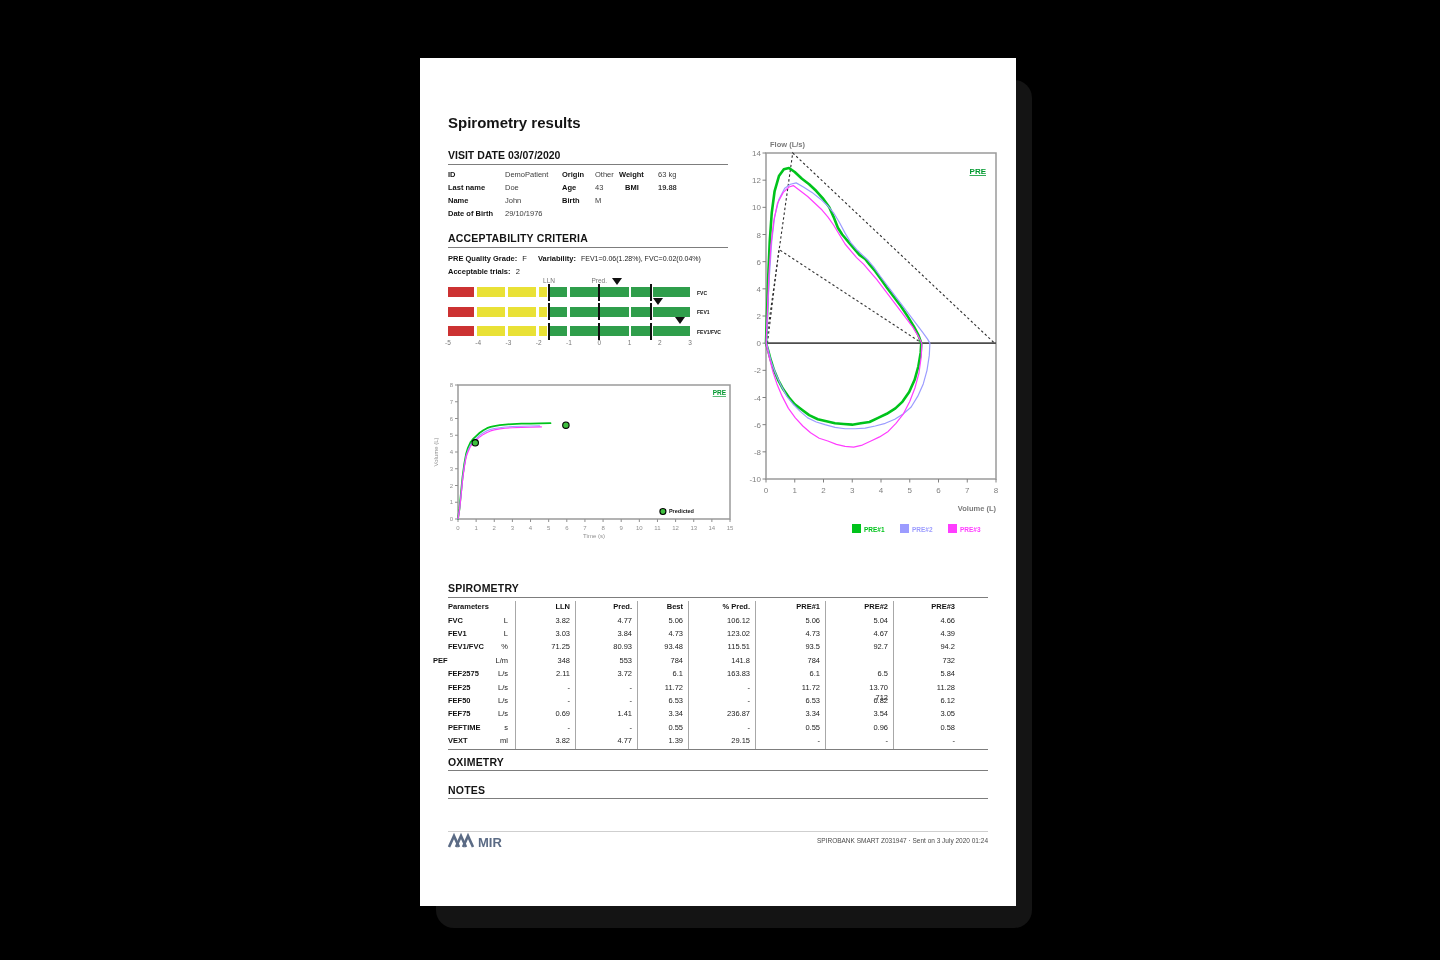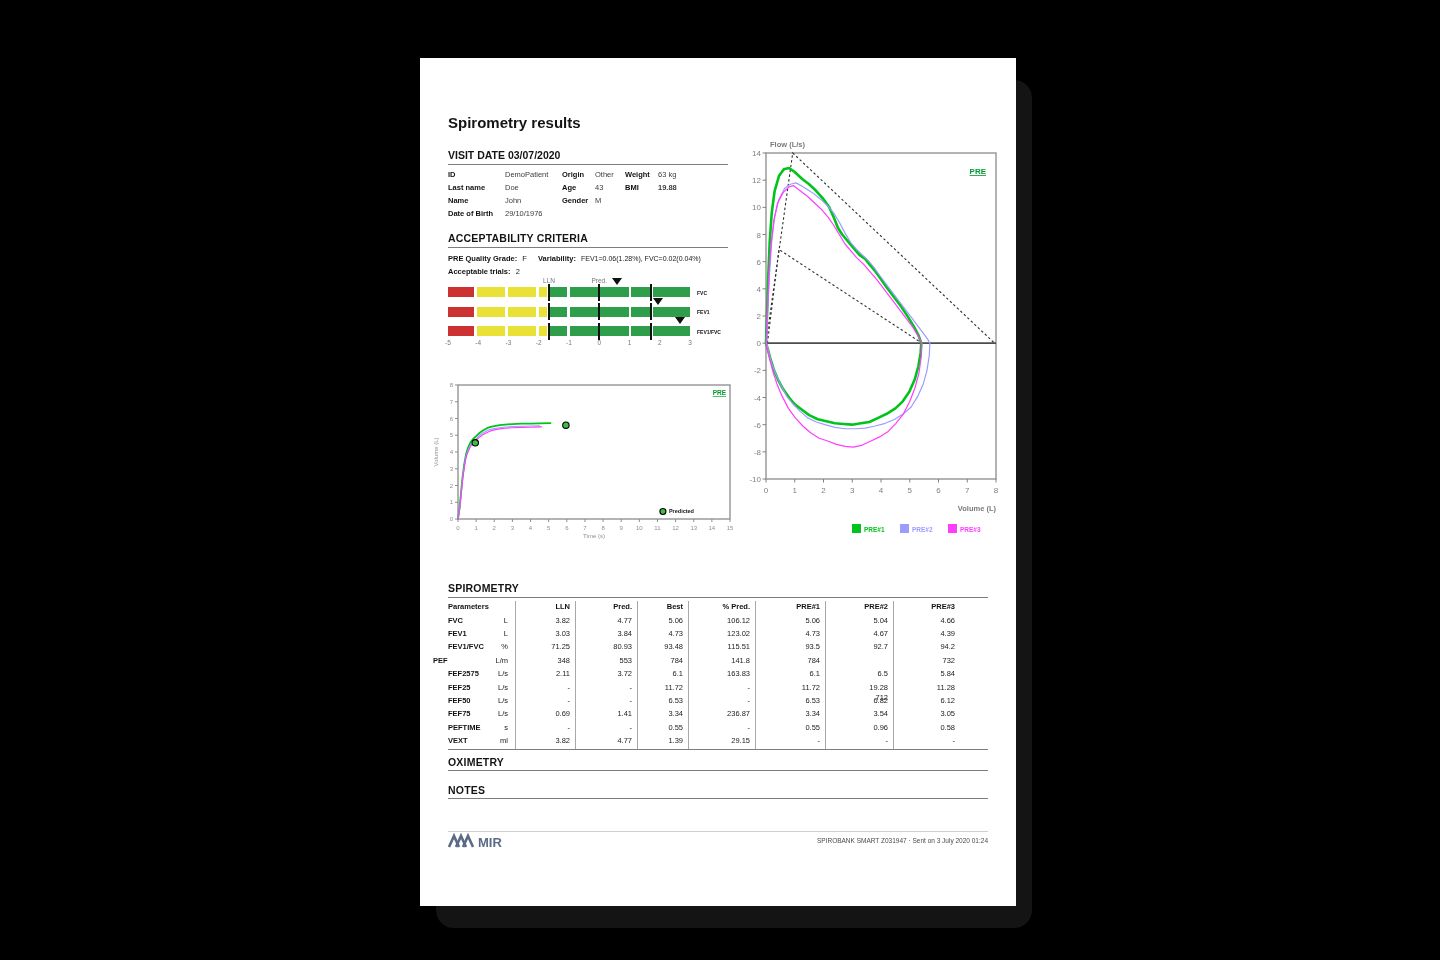--- a/index.html
+++ b/index.html
@@ -44,31 +44,31 @@
     <h1 class="title">Spirometry results</h1>
 
     <h2 class="visit">VISIT DATE 03/07/2020</h2>
     <div class="rule half" style="top:106px"></div>
 
     <div id="patient-grid">
         <div class="plabel" style="left: 28px; top: 112px;">ID</div>
         <div class="pvalue" style="left: 85px; top: 112px;">DemoPatient</div>
         <div class="plabel" style="left: 142px; top: 112px;">Origin</div>
         <div class="pvalue" style="left: 175px; top: 112px;">Other</div>
-        <div class="plabel" style="left: 205px; top: 112px;">Weight</div>
+        <div class="plabel" style="left: 199px; top: 112px;">Weight</div>
         <div class="pvalue" style="left: 238px; top: 112px;">63 kg</div>
         <div class="plabel" style="left: 28px; top: 125px;">Last name</div>
         <div class="pvalue" style="left: 85px; top: 125px;">Doe</div>
         <div class="plabel" style="left: 142px; top: 125px;">Age</div>
         <div class="pvalue" style="left: 175px; top: 125px;">43</div>
         <div class="plabel" style="left: 205px; top: 125px;">BMI</div>
         <div class="pvalue" style="left: 238px; top: 125px; font-weight: bold;">19.88</div>
         <div class="plabel" style="left: 28px; top: 138px;">Name</div>
         <div class="pvalue" style="left: 85px; top: 138px;">John</div>
-        <div class="plabel" style="left: 142px; top: 138px;">Gender</div>
+        <div class="plabel" style="left: 142px; top: 138px;">Birth</div>
         <div class="pvalue" style="left: 175px; top: 138px;">M</div>
         <div class="plabel" style="left: 28px; top: 151px;">Date of Birth</div>
         <div class="pvalue" style="left: 85px; top: 151px;">29/10/1976</div>
       </div>
 
     <h2 class="sec" style="top:174px">ACCEPTABILITY CRITERIA</h2>
     <div class="rule half" style="top:189px"></div>
 
     <div class="meta-line" style="top:196px">
       <span class="b">PRE Quality Grade:</span>
@@ -328,21 +328,21 @@
         <div class="cell r" style="left: 400px; top: 611.1px;">6.1</div>
         <div class="cell r" style="left: 468px; top: 611.1px;">6.5</div>
         <div class="cell r" style="left: 535px; top: 611.1px;">5.84</div>
         <div class="cell b" style="left: 28px; top: 624.5px;">FEF25</div>
         <div class="cell r" style="left: 88px; top: 624.5px;">L/s</div>
         <div class="cell r" style="left: 150px; top: 624.5px;">-</div>
         <div class="cell r" style="left: 212px; top: 624.5px;">-</div>
         <div class="cell r" style="left: 263px; top: 624.5px;">11.72</div>
         <div class="cell r" style="left: 330px; top: 624.5px;">-</div>
         <div class="cell r" style="left: 400px; top: 624.5px;">11.72</div>
-        <div class="cell r" style="left: 468px; top: 624.5px;">19.28</div>
+        <div class="cell r" style="left: 468px; top: 624.5px;">13.70</div>
         <div class="cell r" style="left: 535px; top: 624.5px;">11.28</div>
         <div class="cell b" style="left: 28px; top: 637.9px;">FEF50</div>
         <div class="cell r" style="left: 88px; top: 637.9px;">L/s</div>
         <div class="cell r" style="left: 150px; top: 637.9px;">-</div>
         <div class="cell r" style="left: 212px; top: 637.9px;">-</div>
         <div class="cell r" style="left: 263px; top: 637.9px;">6.53</div>
         <div class="cell r" style="left: 330px; top: 637.9px;">-</div>
         <div class="cell r" style="left: 400px; top: 637.9px;">6.53</div>
         <div class="cell r" style="left: 468px; top: 637.9px;">6.82</div>
         <div class="cell r" style="left: 535px; top: 637.9px;">6.12</div>

